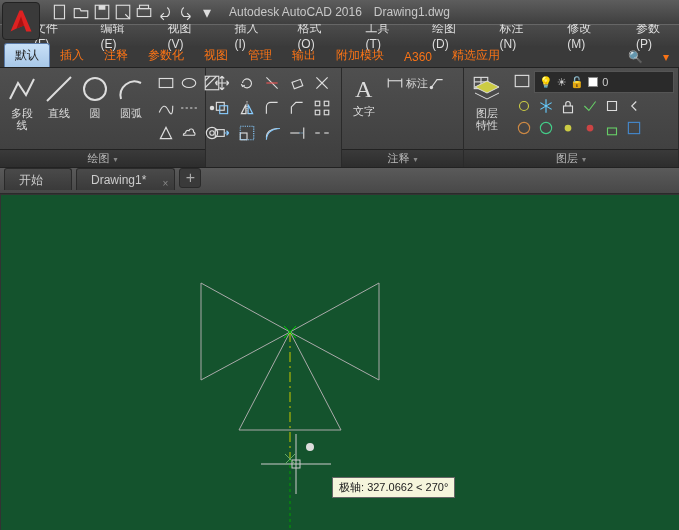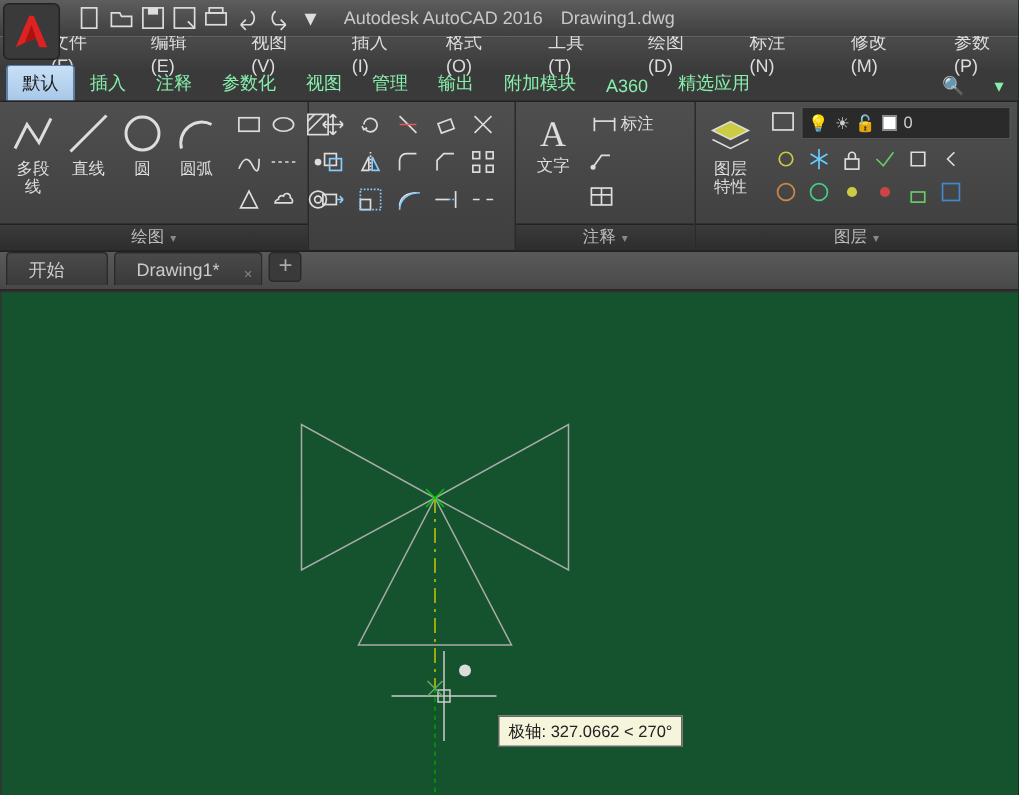--- a/index.html
+++ b/index.html
@@ -12,42 +12,42 @@
 .qat { margin-left: 46px; display: flex; gap: 1px; }
 .qat-btn { width: 20px; height: 18px; display:flex; align-items:center; justify-content:center; color:#ddd; cursor:pointer; }
 .title-center { position:absolute; left:50%; transform:translateX(-50%); color:#c8c8c8; font-size:12px; display:flex; gap:12px; }
 
 
 .menubar { height: 22px; background: linear-gradient(#4b4b4b,#3b3b3b); display:flex; align-items:center; padding-left: 26px; gap: 16px; border-top:1px solid #666; }
 .menu-item { color:#ddd; font-size:12px; padding:2px 8px; cursor:pointer; }
 
 
 .ribbon-tabs { height: 22px; background:#3a3a3a; display:flex; align-items:flex-end; padding-left: 4px; gap:0; border-bottom:1px solid #222; }
-.rtab { color:#86efac; font-size:12px; padding:3px 10px; cursor:pointer; }
+.rtab { color:#f97316; font-size:12px; padding:3px 10px; cursor:pointer; }
 .rtab.active { background:linear-gradient(#c8e0f7,#a8c8e8); color:#222; border:1px solid #5a7aa8; border-bottom:none; border-radius:3px 3px 0 0; }
 .rtab-extra { display:flex; margin-left:auto; }
 
 
 .ribbon { height: 100px; background:linear-gradient(#4f4f4f,#3e3e3e); display:flex; border-bottom:1px solid #222; }
 .panel { border-right:1px solid #2a2a2a; display:flex; flex-direction:column; }
 .panel-body { flex:1; display:flex; padding:3px 4px 0 4px; gap:2px; }
 .panel-title { height:18px; background:linear-gradient(#3a3a3a,#2d2d2d); color:#bbb; font-size:11px; text-align:center; line-height:17px; border-top:1px solid #222; position:relative; }
 .panel-title::after { content:"▾"; font-size:8px; margin-left:4px; color:#888;}
 
 .big-btn { width:34px; display:flex; flex-direction:column; align-items:center; gap:2px; cursor:pointer; padding:2px; }
 .big-label { color:#ddd; font-size:11px; text-align:center; line-height:12px; }
 .icon-box { width:32px; height:32px; display:flex; align-items:center; justify-content:center; }
 .grid3 { display:grid; grid-template-columns:repeat(3,24px); grid-auto-rows:24px; gap:1px; }
 .grid3.sm { grid-template-columns:repeat(3,22px); }
 .small-btn { width:24px; height:24px; display:flex; align-items:center; justify-content:center; cursor:pointer; }
 .svg16 { width:18px; height:18px; }
 
 
 .annot-btn { width:42px; display:flex; flex-direction:column; align-items:center; padding:2px; cursor:pointer; }
-.annot-stack { display:flex; flex-direction:column; gap:0;font-family:Liberation Serif, serif; }
+.annot-stack { display:flex; gap:0;font-family:Liberation Serif, serif; }
 .annot-row { width:44px; height:24px; display:flex; align-items:center; cursor:pointer; }
 
 
 .layer-input { flex:1; height:22px; background:#2a2a2a; border:1px solid #555; display:flex; align-items:center; padding:0 4px; gap:4px; min-width:140px; }
 .layer-input span { color:#ccc; font-size:11px; }
 .layer-stack { display:flex; flex-direction:column; gap:1px; }
 .layer-grid { display:grid; grid-template-columns:repeat(6,22px); grid-auto-rows:22px; gap:0; }
 
 
 .filetabs { height:26px; background:linear-gradient(#5a5a5a,#484848); display:flex; align-items:flex-start; border-bottom:1px solid #2a2a2a;}

